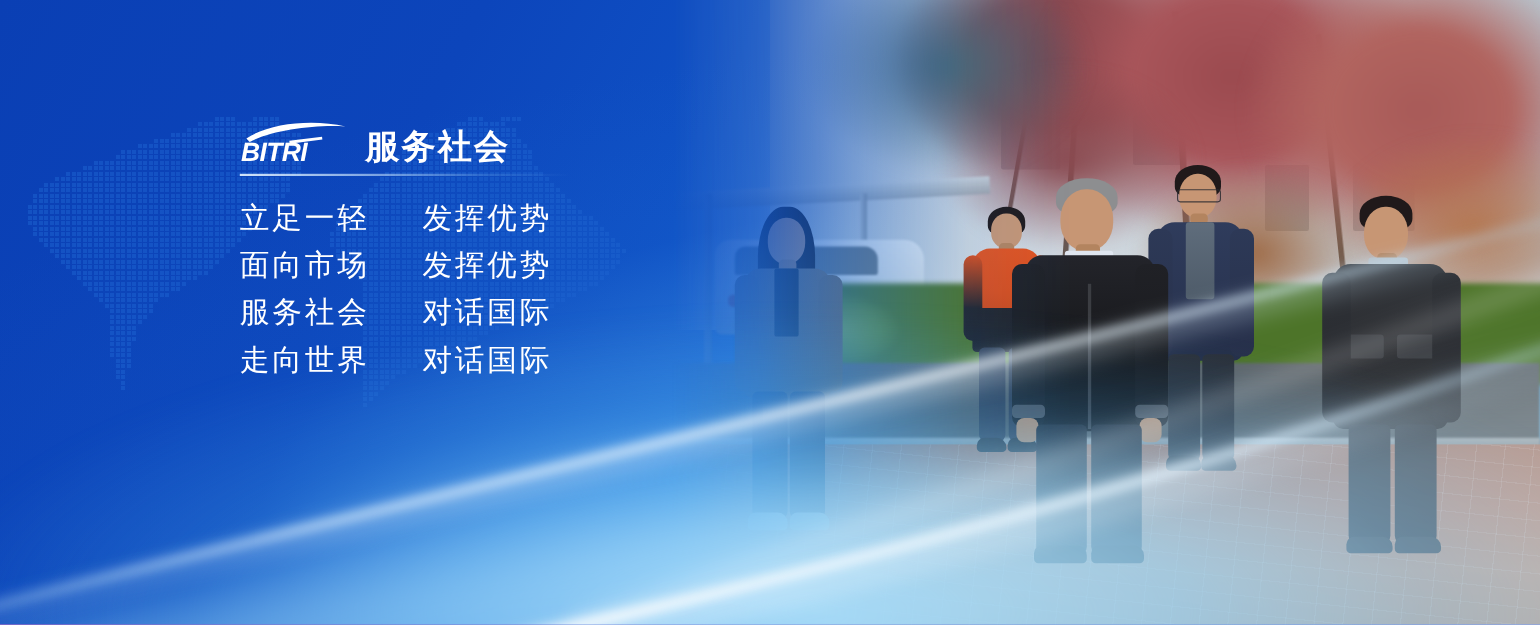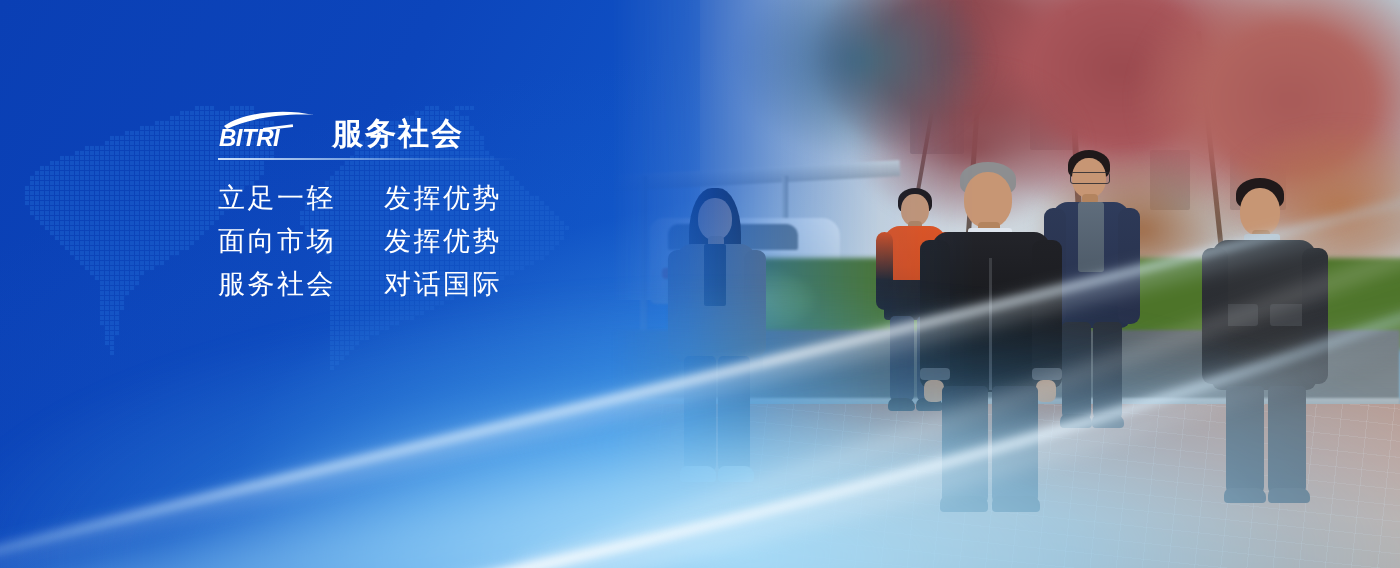--- a/index.html
+++ b/index.html
@@ -448,17 +448,21 @@
         <span class="slogan-b">发挥优势</span>
       </div>
       <div class="slogan-line">
         <span class="slogan-a">面向市场</span>
         <span class="slogan-b">发挥优势</span>
       </div>
       <div class="slogan-line">
         <span class="slogan-a">服务社会</span>
         <span class="slogan-b">对话国际</span>
       </div>
+      <div class="slogan-line">
+        <span class="slogan-a">走向世界</span>
+        <span class="slogan-b">对话国际</span>
+      </div>
     </div>
 
   </div>
 
 </div>
 
 </body></html>

